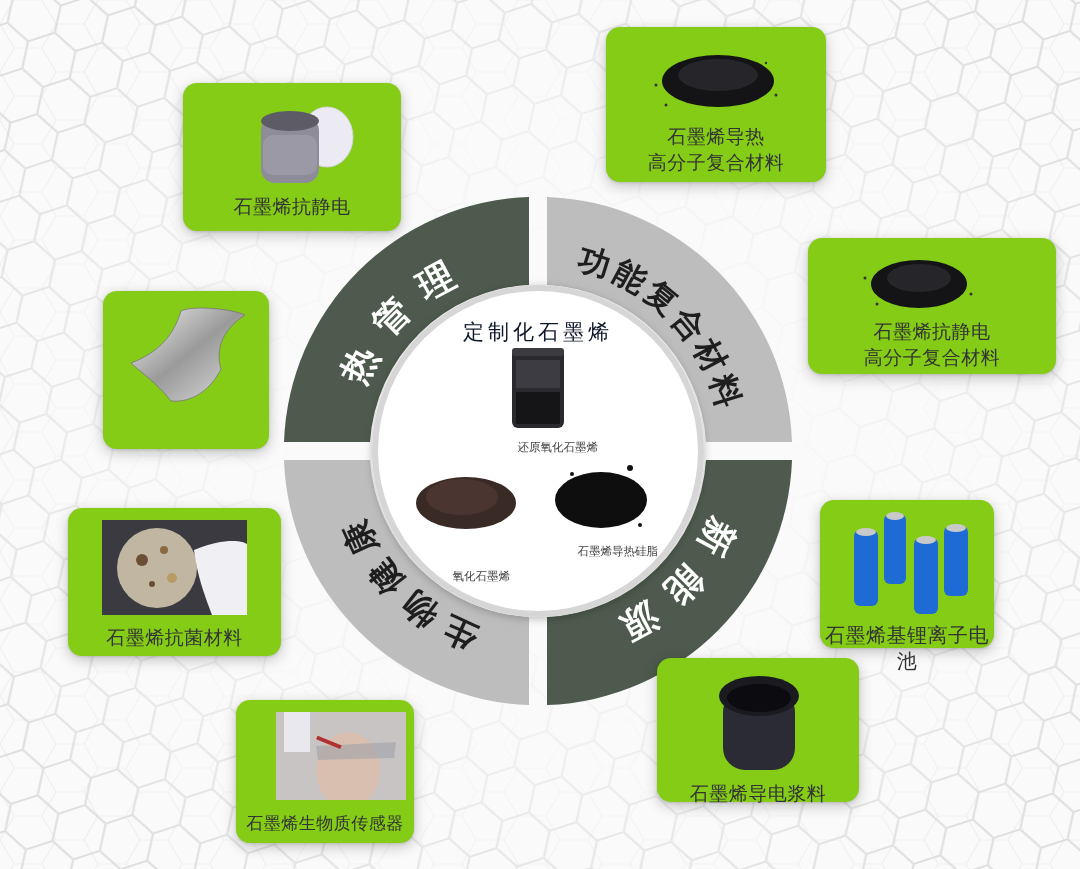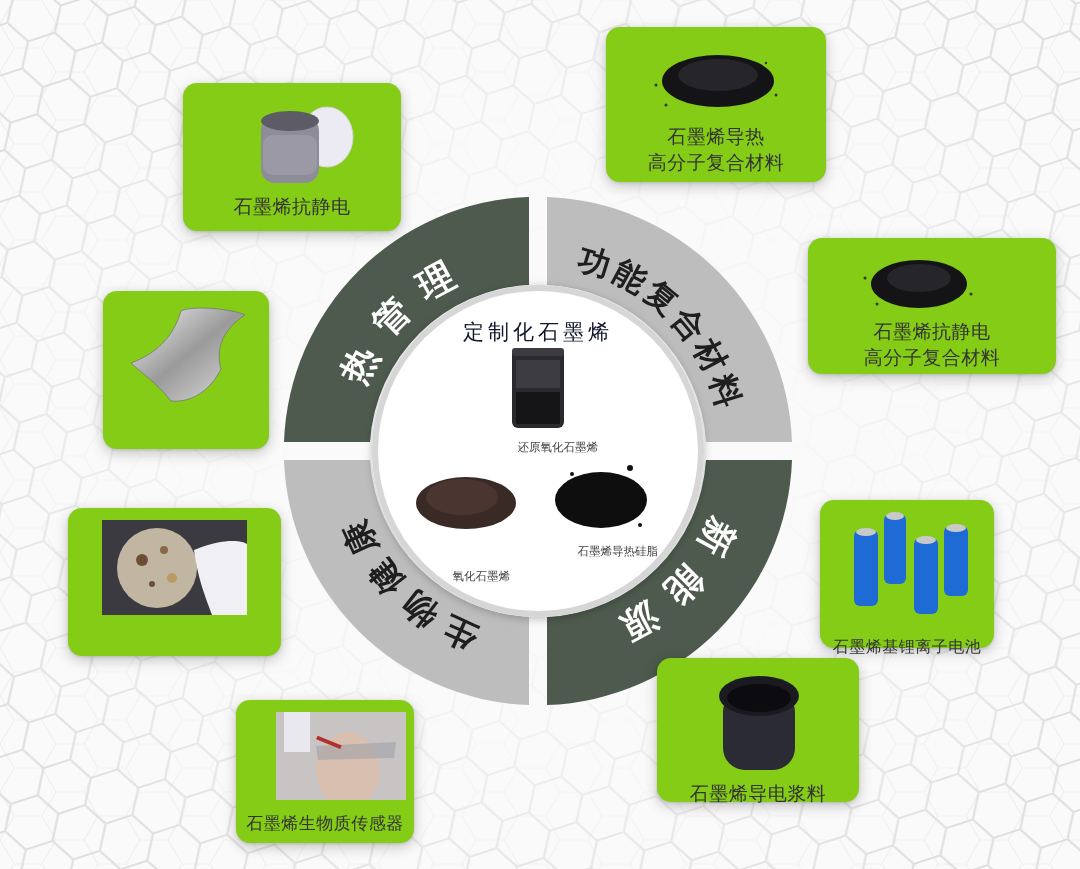--- a/index.html
+++ b/index.html
@@ -140,34 +140,35 @@
 <div class="card" style="left:68px;top:508px;width:213px;height:148px;">
   <svg class="img" style="left:34px;top:12px;" width="145" height="95">
     <rect width="145" height="95" fill="#3b3a40"></rect>
     <circle cx="55" cy="48" r="40" fill="#d8cdb4" opacity="0.85"></circle>
     <circle cx="40" cy="40" r="6" fill="#6b4e36"></circle>
       <circle cx="62" cy="30" r="4" fill="#8a6a44"></circle>
       <circle cx="70" cy="58" r="5" fill="#b89c66"></circle>
       <circle cx="50" cy="64" r="3" fill="#6b4e36"></circle>
     <path d="M92 30 C120 18 140 20 145 24 L145 95 L110 95 C104 78 96 60 92 30 Z" fill="#f0f0f4"></path>
   </svg>
+  <div class="label" style="top:116px;">石墨烯抗菌材料</div>
 </div>
 
 <div class="card" style="left:820px;top:500px;width:174px;height:148px;">
   <svg class="img" style="left:20px;top:8px;" width="135" height="110">
     <rect x="14" y="22" width="24" height="76" rx="6" fill="#1f6bd6"></rect>
       <ellipse cx="26" cy="24" rx="10" ry="4" fill="#c9c9c9"></ellipse>
     <rect x="44" y="6" width="22" height="70" rx="6" fill="#1f6bd6"></rect>
       <ellipse cx="55" cy="8" rx="9" ry="4" fill="#c9c9c9"></ellipse>
     <rect x="74" y="30" width="24" height="76" rx="6" fill="#1f6bd6"></rect>
       <ellipse cx="86" cy="32" rx="10" ry="4" fill="#c9c9c9"></ellipse>
     <rect x="104" y="18" width="24" height="70" rx="6" fill="#1f6bd6"></rect>
       <ellipse cx="116" cy="20" rx="10" ry="4" fill="#c9c9c9"></ellipse>
   </svg>
-  <div class="label" style="top:134px;font-size:16px;">石墨烯基锂离子电池</div>
+  <div class="label" style="top:122px;font-size:20px;">石墨烯基锂离子电池</div>
 </div>
 
 <div class="card" style="left:236px;top:700px;width:178px;height:143px;">
   <svg class="img" style="left:40px;top:12px;" width="130" height="88">
     <rect width="130" height="88" fill="#c9c4c4"></rect>
     <ellipse cx="72" cy="58" rx="32" ry="38" fill="#d9bfb0"></ellipse>
     <path d="M40 34 L120 30 L118 46 L42 48 Z" fill="#9aa0a8" opacity="0.55"></path>
     <rect x="8" y="0" width="26" height="40" fill="#e8e8ee"></rect>
     <rect x="40" y="28" width="26" height="4" fill="#b03030" transform="rotate(22 52 30)"></rect>
   </svg>

